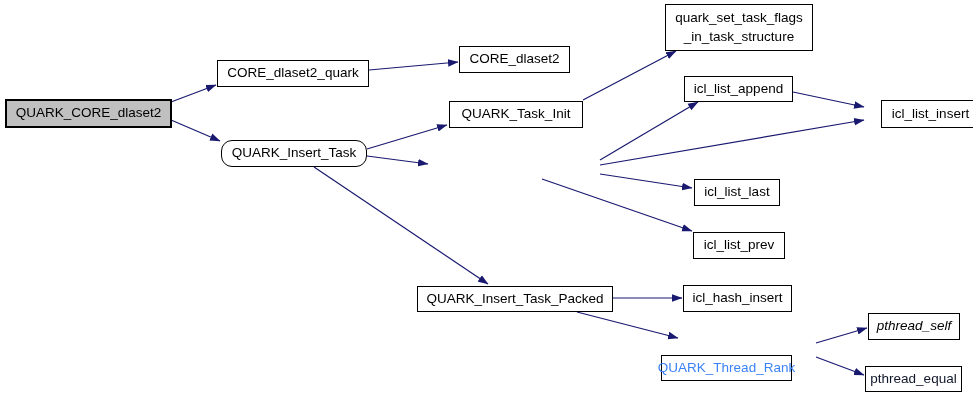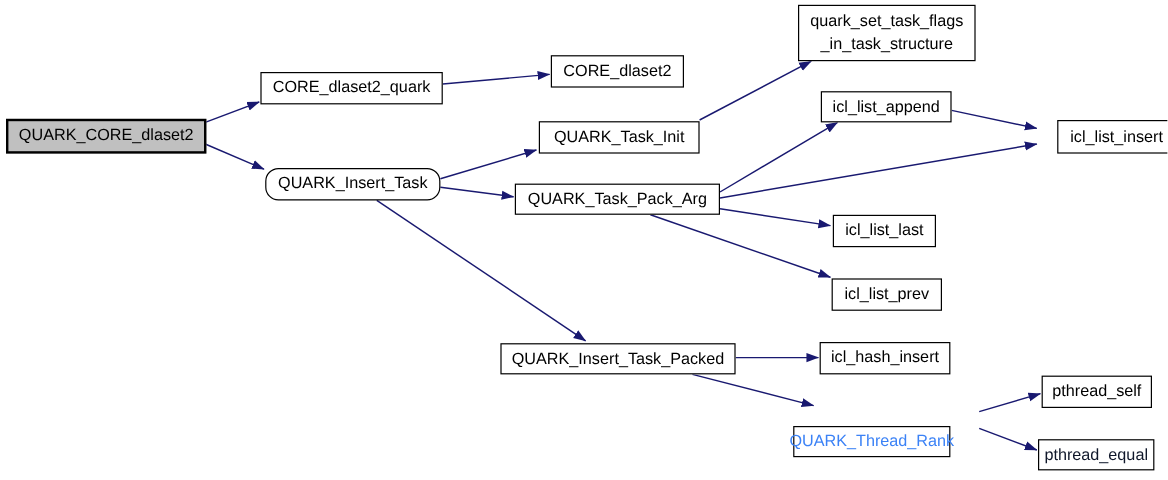--- a/index.html
+++ b/index.html
@@ -67,25 +67,24 @@
       <line x1="613" y1="298" x2="682" y2="298" stroke="#191970" stroke-width="1.2" marker-end="url(#arrow)"></line>
       <line x1="577" y1="312" x2="678" y2="338" stroke="#191970" stroke-width="1.2" marker-end="url(#arrow)"></line>
       <line x1="816" y1="343" x2="867" y2="328" stroke="#191970" stroke-width="1.2" marker-end="url(#arrow)"></line>
       <line x1="816" y1="357" x2="864" y2="375" stroke="#191970" stroke-width="1.2" marker-end="url(#arrow)"></line>
     </svg>
   <div class="node root" style="left: 5px; top: 99px; width: 167px; height: 29px; background: rgb(192, 192, 192); border-color: rgb(0, 0, 0); color: rgb(0, 0, 0);">QUARK_CORE_dlaset2</div>
   <div class="node" style="left: 217px; top: 60px; width: 152px; height: 27px; background: rgb(255, 255, 255); border-color: rgb(0, 0, 0); color: rgb(0, 0, 0);">CORE_dlaset2_quark</div>
   <div class="node" style="left: 459px; top: 46px; width: 111px; height: 27px; background: rgb(255, 255, 255); border-color: rgb(0, 0, 0); color: rgb(0, 0, 0);">CORE_dlaset2</div>
   <div class="node" style="left: 221px; top: 140px; width: 146px; height: 27px; background: rgb(255, 255, 255); border-color: rgb(0, 0, 0); color: rgb(0, 0, 0); border-radius: 11px;">QUARK_Insert_Task</div>
   <div class="node" style="left: 449px; top: 101px; width: 134px; height: 27px; background: rgb(255, 255, 255); border-color: rgb(0, 0, 0); color: rgb(0, 0, 0);">QUARK_Task_Init</div>
-  <div class="node" style="left: 429px; top: 153px; width: 171px; height: 26px; background: rgb(255, 255, 255); border-color: rgb(0, 0, 0); color: rgb(0, 0, 0);">QUARK_Task_Pack_Arg</div>
   <div class="node" style="left: 665px; top: 4px; width: 148px; height: 47px; background: rgb(255, 255, 255); border-color: rgb(0, 0, 0); color: rgb(0, 0, 0);">quark_set_task_flags
 _in_task_structure</div>
   <div class="node" style="left: 684px; top: 76px; width: 109px; height: 26px; background: rgb(255, 255, 255); border-color: rgb(0, 0, 0); color: rgb(0, 0, 0);">icl_list_append</div>
   <div class="node" style="left: 865px; top: 100px; width: 99px; height: 28px; background: rgb(255, 255, 255); border-color: rgb(0, 0, 0); color: rgb(0, 0, 0); margin-left: 16px;">icl_list_insert</div>
   <div class="node" style="left: 694px; top: 179px; width: 86px; height: 27px; background: rgb(255, 255, 255); border-color: rgb(0, 0, 0); color: rgb(0, 0, 0);">icl_list_last</div>
   <div class="node" style="left: 417px; top: 286px; width: 196px; height: 26px; background: rgb(255, 255, 255); border-color: rgb(0, 0, 0); color: rgb(0, 0, 0);">QUARK_Insert_Task_Packed</div>
   <div class="node" style="left: 693px; top: 232px; width: 92px; height: 27px; background: rgb(255, 255, 255); border-color: rgb(0, 0, 0); color: rgb(0, 0, 0);">icl_list_prev</div>
   <div class="node" style="left: 683px; top: 285px; width: 109px; height: 27px; background: rgb(255, 255, 255); border-color: rgb(0, 0, 0); color: rgb(0, 0, 0);">icl_hash_insert</div>
   <div class="node" style="left: 661px; top: 339px; width: 131px; height: 26px; background: rgb(255, 255, 255); border-color: rgb(0, 0, 0); color: #3b82f6; margin-top: 16px;">QUARK_Thread_Rank</div>
-  <div class="node" style="left: 868px; top: 313px; width: 92px; height: 27px; background: rgb(255, 255, 255); border-color: rgb(0, 0, 0); color: rgb(0, 0, 0);">pthread_self</div>
+  <div class="node" style="left: 868px; top: 313px; width: 92px; height: 27px; background: rgb(255, 255, 255); border-color: rgb(0, 0, 0); color: rgb(0, 0, 0); font-style: italic;">pthread_self</div>
   <div class="node" style="left: 865px; top: 366px; width: 97px; height: 26px; background: rgb(255, 255, 255); border-color: rgb(0, 0, 0); color: #0f172a;">pthread_equal</div>
 </div>
 
 </body></html>

